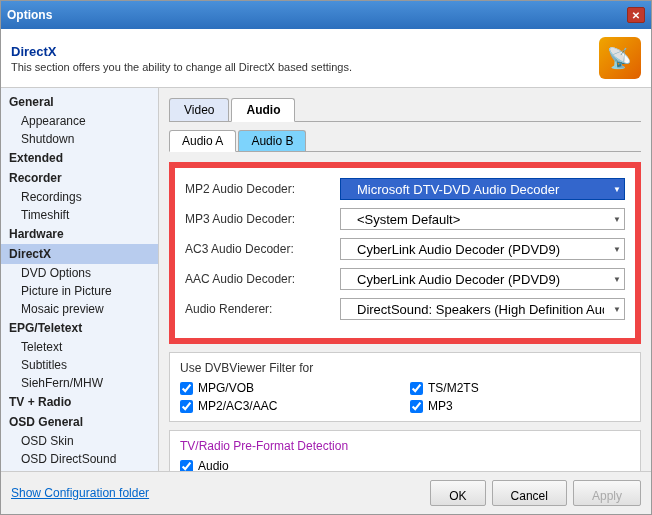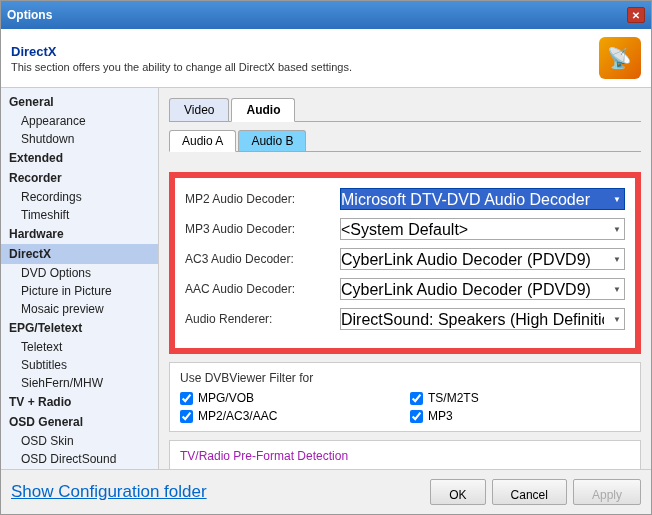--- a/index.html
+++ b/index.html
@@ -138,21 +138,21 @@
     .tab.active {
       background: white;
       border-bottom: 1px solid white;
       margin-bottom: -1px;
       font-weight: bold;
     }
 
     .sub-tab-bar {
       display: flex;
       border-bottom: 1px solid #aaa;
-      margin-bottom: 20px;
+      margin-bottom: 10px;
     }
 
     .sub-tab {
       padding: 3px 12px;
       background: #7dd3fc;
       border: 1px solid #aaa;
       border-bottom: none;
       cursor: pointer;
       font-size: 12px;
       margin-right: 2px;
@@ -189,22 +189,22 @@
       flex: 1;
       position: relative;
       display: flex;
       align-items: center;
     }
 
     .select-wrapper select {
       width: 100%;
       height: 22px;
       border: 1px solid #aaa;
-      padding: 1px 20px 1px 0;
-      font-size: 16px;
+      padding: 1px 20px 1px 16px;
+      font-size: 13px;
       background: white;
       appearance: none;
       -webkit-appearance: none;
       cursor: pointer;
     }
 
     .select-wrapper select.highlighted {
       background: #3366cc;
       color: white;
       border-color: #0044aa;
@@ -264,21 +264,21 @@
 
     .preformat-title {
       font-size: 12px;
       color: #a21caf;
       margin-bottom: 6px;
     }
 
     .config-link {
       color: #0066cc;
       text-decoration: underline;
-      font-size: 17px;
+      font-size: 12px;
       cursor: pointer;
       padding: 4px 0;
     }
 
     .bottom-bar {
       padding: 8px 10px;
       border-top: 1px solid #ccc;
       display: flex;
       align-items: center;
       justify-content: space-between;

